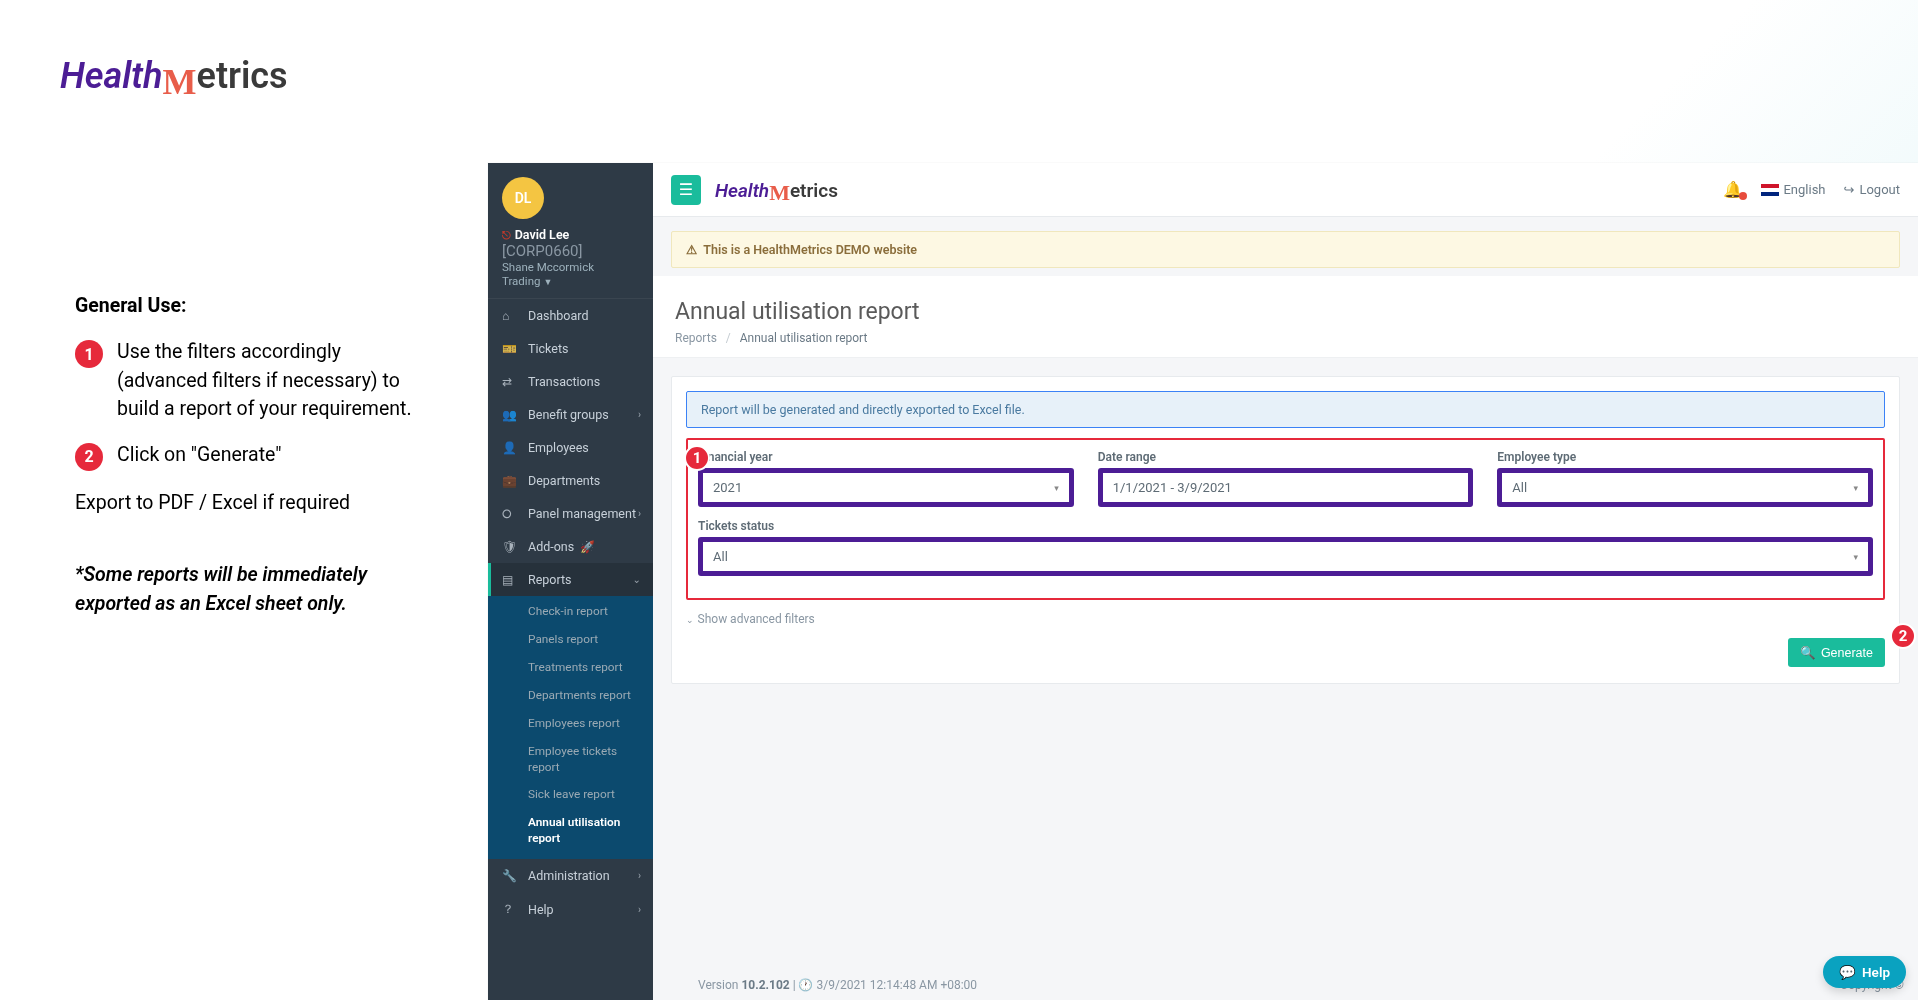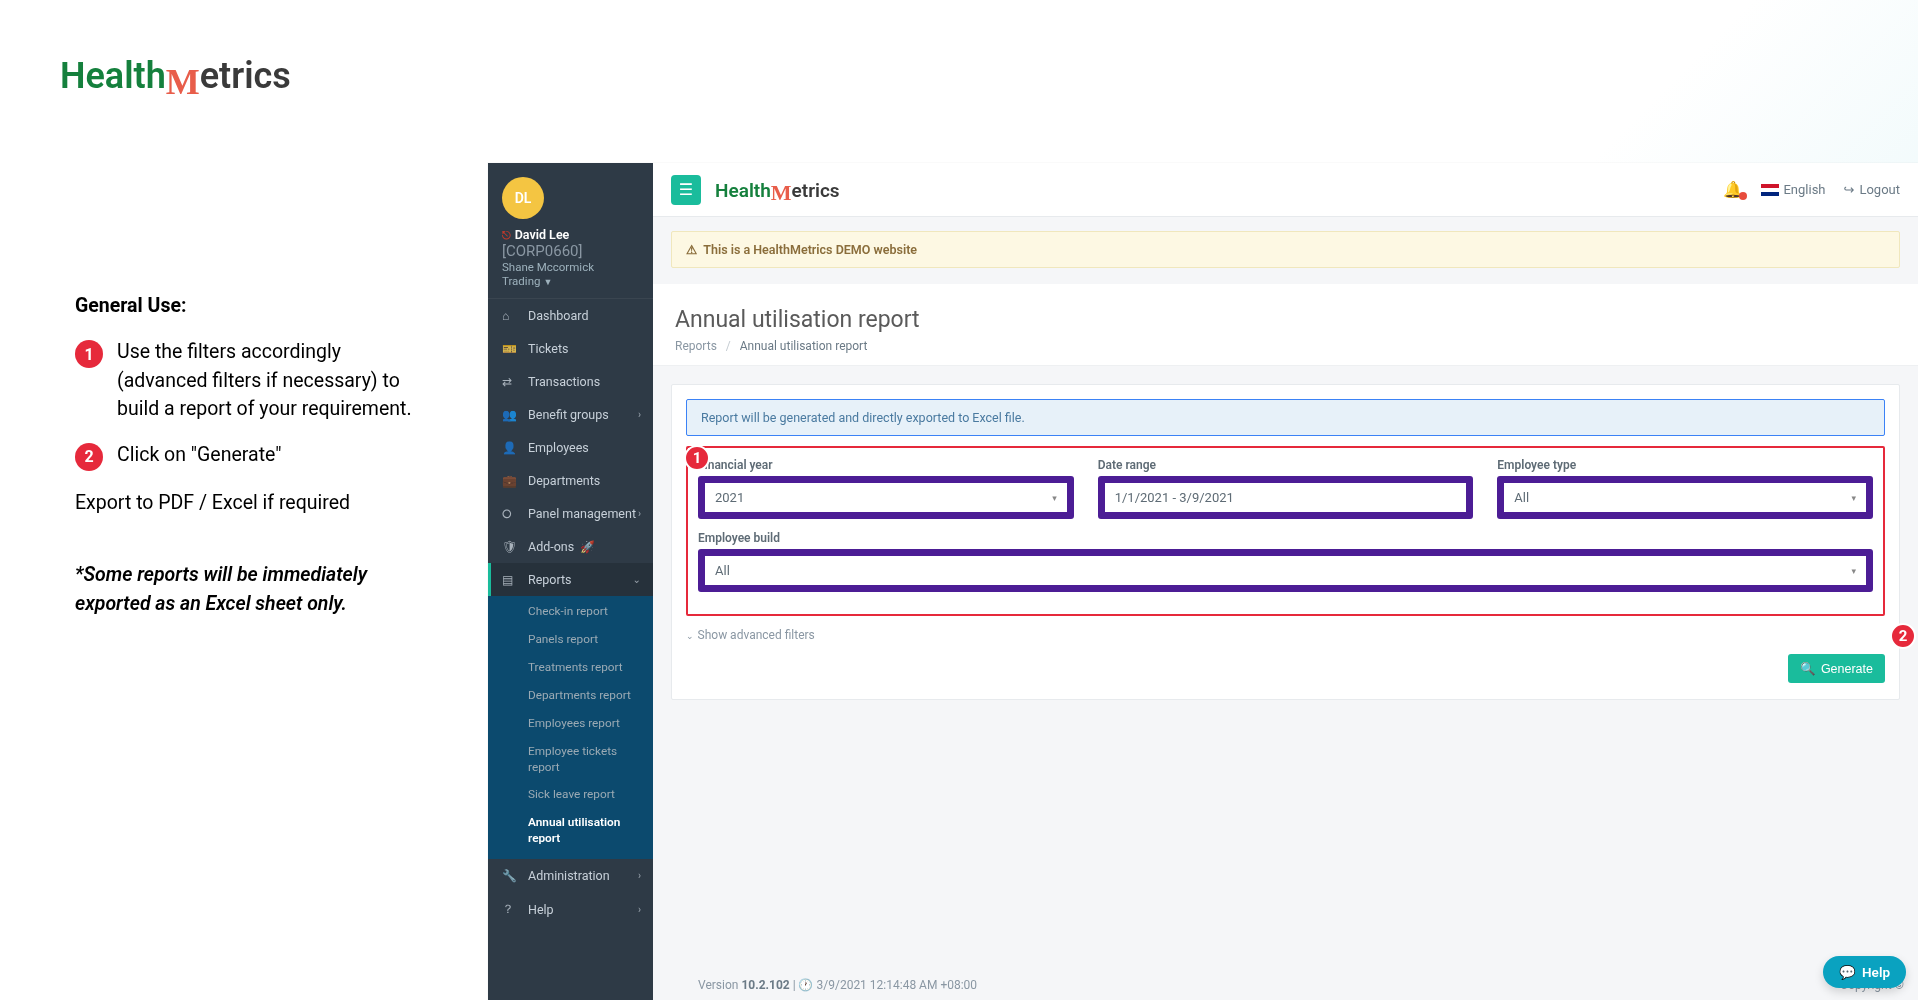--- a/index.html
+++ b/index.html
@@ -13,21 +13,21 @@
   }
 
   
   .page-logo {
     position: absolute;
     top: 55px;
     left: 60px;
     font-size: 36px;
     font-weight: 600;
   }
-  .logo-health { color: #15803d; }
+  .logo-health { color: #4c1d95; font-style: italic; }
   .logo-m { color: #e85d4a; font-family: cursive; position: relative; top: 6px; }
   .logo-etrics { color: #3a3a3a; }
 
   
   .instructions {
     position: absolute;
     top: 292px;
     left: 75px;
     width: 360px;
     font-size: 19.5px;
@@ -128,21 +128,21 @@
   .topbar-logo { font-size: 19px; font-weight: 600; }
   .topbar-logo .logo-m { font-size: 22px; top: 3px; }
   .topbar-right { margin-left: auto; display: flex; align-items: center; gap: 18px; font-size: 13px; color: #6b7a86; }
   .bell { position: relative; color: #6b7a86; font-size: 16px; cursor: pointer; }
   .bell .dot { position: absolute; bottom: -1px; right: -4px; width: 8px; height: 8px; background: #e74c3c; border-radius: 50%; }
   .flag { width: 18px; height: 12px; background: linear-gradient(#cf142b 33%, #fff 33% 66%, #00247d 66%); display: inline-block; margin-right: 4px; }
   .lang { cursor: pointer; display: flex; align-items: center; }
   .logout-link { cursor: pointer; display: flex; align-items: center; gap: 5px; }
 
   .demo-banner {
-    margin: 14px 18px 16px;
+    margin: 14px 18px 8px;
     background: #fdf8e3;
     border: 1px solid #f0e7bd;
     color: #8a6d3b;
     font-size: 12.5px;
     font-weight: 600;
     padding: 10px 14px;
     border-radius: 2px;
   }
   .demo-banner .warn { margin-right: 6px; }
 
@@ -173,21 +173,21 @@
     padding: 10px;
     border: 2px solid #e6293b;
     border-radius: 2px;
     position: relative;
   }
   .filter-row { display: flex; gap: 24px; margin-bottom: 12px; flex-wrap: wrap; }
   .filter-group { display: flex; flex-direction: column; }
   .filter-group.third { flex: 1 1 30%; min-width: 260px; }
   .filter-label { font-size: 12px; font-weight: 600; color: #5e6b75; margin-bottom: 4px; }
   .filter-input {
-    border: 7px solid #4c1d95; border-radius: 3px;
+    border: 5px solid #4c1d95; border-radius: 3px;
     padding: 7px 10px; font-size: 13px; color: #5e6b75;
     background: #fff; cursor: pointer;
     display: flex; justify-content: space-between; align-items: center;
   }
   .filter-input .caret { font-size: 9px; color: #888; }
 
   .adv-filters {
     margin: 0 14px 12px;
     font-size: 12px; color: #8a97a3;
   }
@@ -387,21 +387,21 @@
           <div class="filter-group third">
             <label class="filter-label">Employee type</label>
             <div class="filter-input">
               <span>All</span>
               <span class="caret">▾</span>
             </div>
           </div>
         </div>
         <div class="filter-row">
           <div class="filter-group third">
-            <label class="filter-label">Employee build</label>
+            <label class="filter-label">Tickets status</label>
             <div class="filter-input">
               <span>All</span>
               <span class="caret">▾</span>
             </div>
           </div>
         </div>
       </div>
 
       <div class="adv-filters">
         <span class="chev-d">⌄</span><span>Show advanced filters</span>

